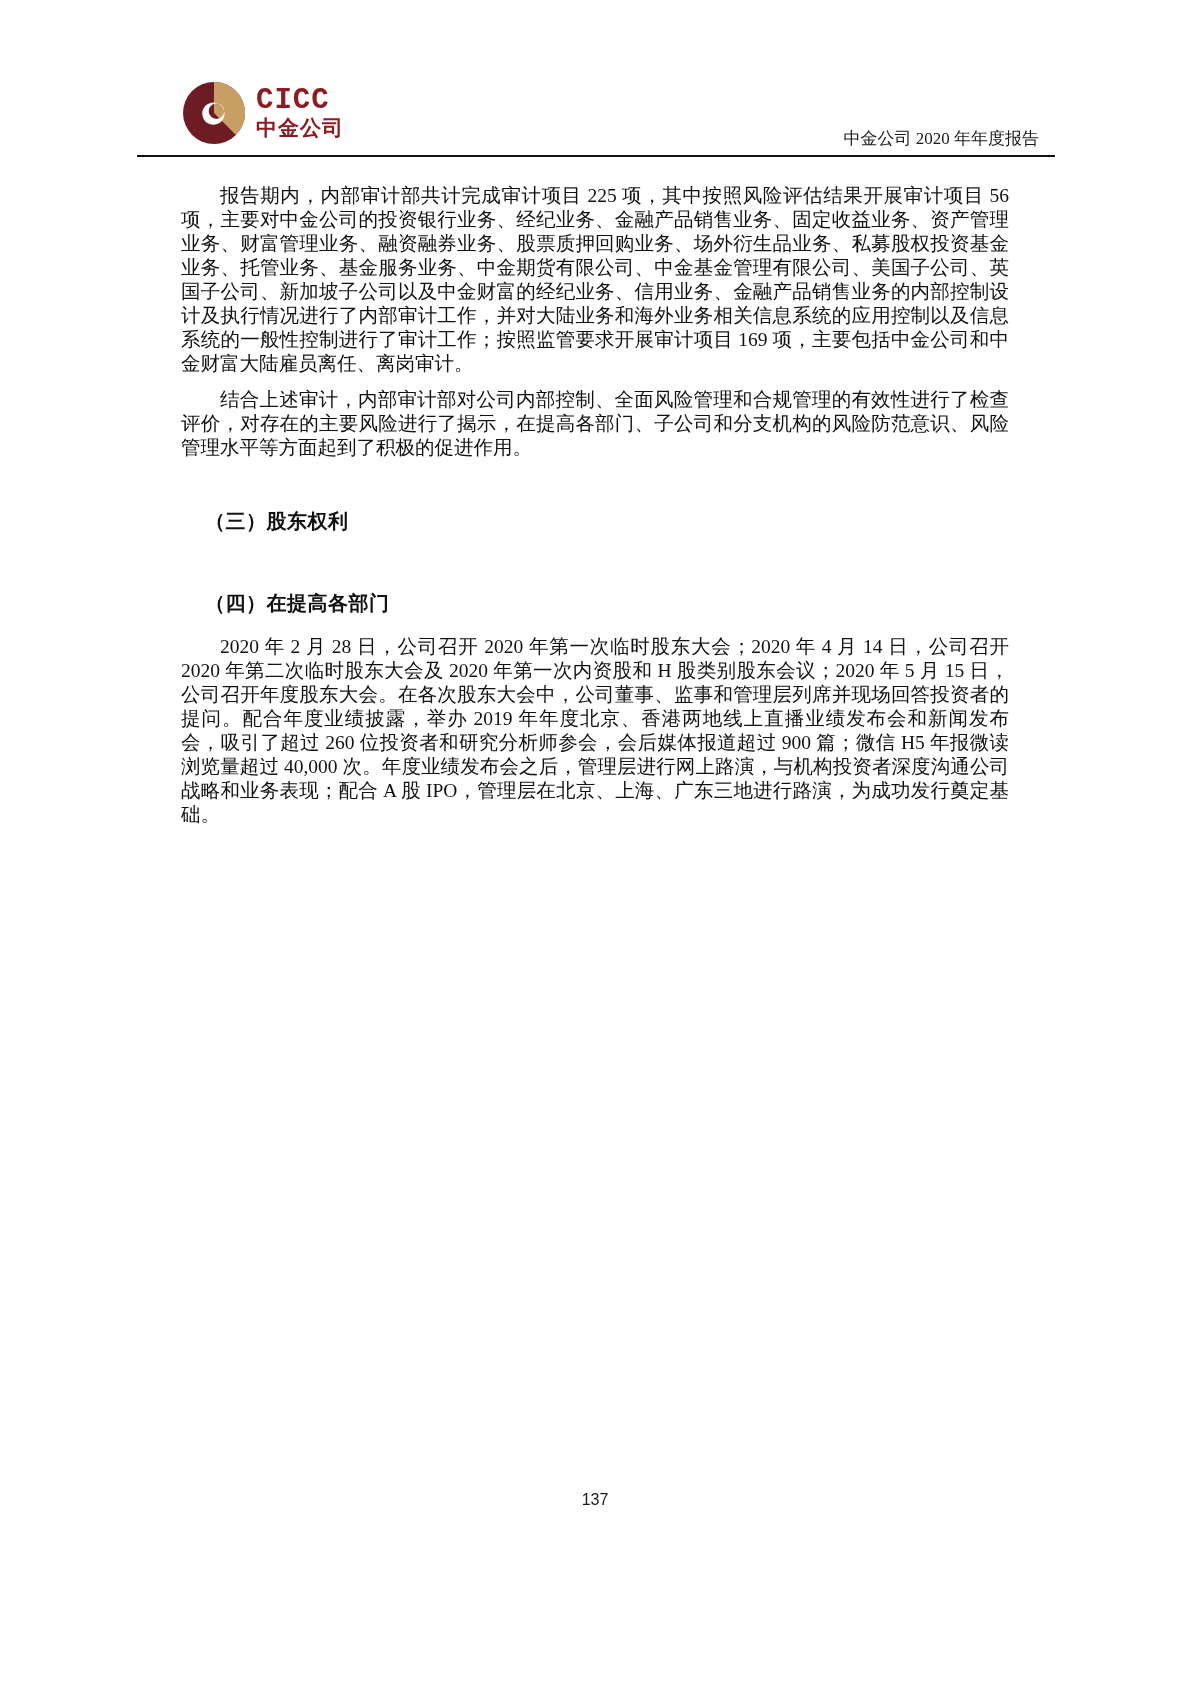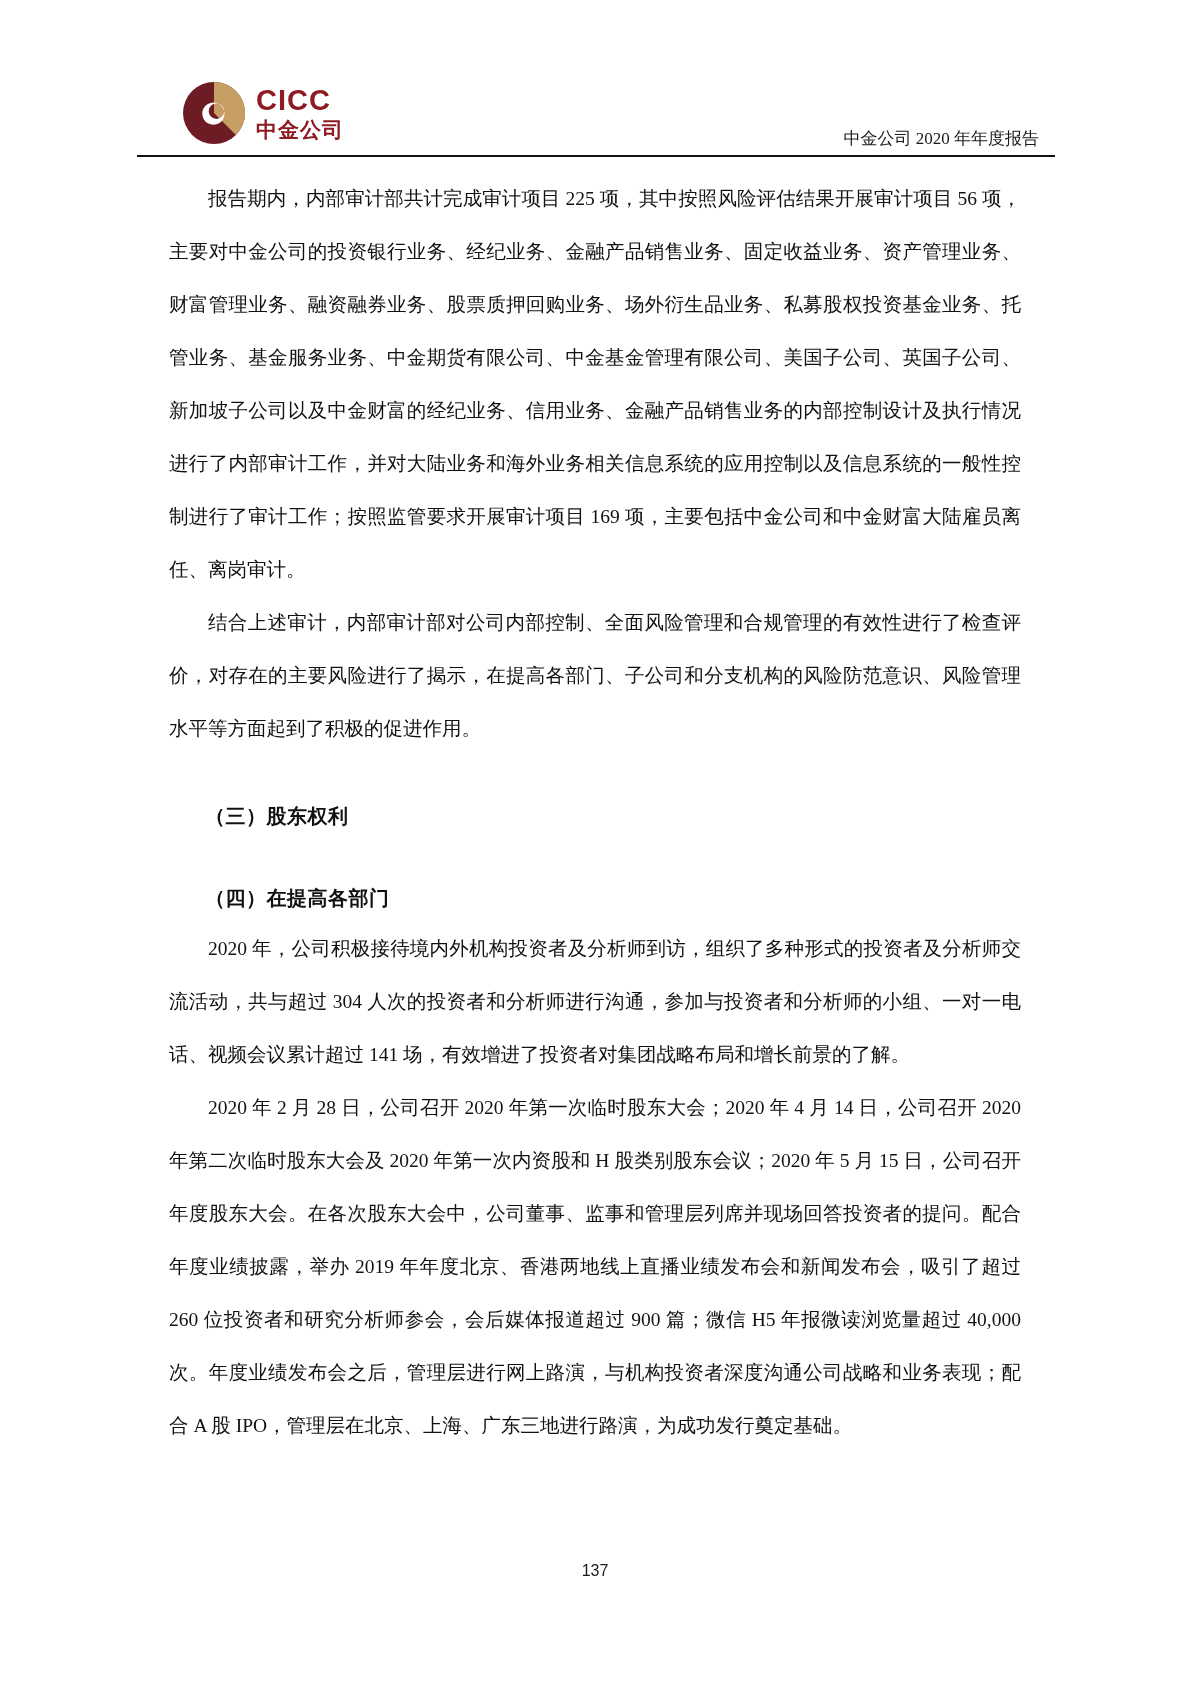--- a/index.html
+++ b/index.html
@@ -32,21 +32,21 @@
     align-items: center;
   }
   .logo-mark {
     width: 62px;
     height: 62px;
     display: block;
   }
   .logo-text {
     margin-left: 11px;
     color: #8d1b21;
-    font-family: Liberation Sans, sans-serif;
+    font-family: Liberation Mono, monospace;
     font-weight: bold;
     line-height: 1;
   }
   .logo-latin {
     font-size: 29px;
     letter-spacing: 1px;
   }
   .logo-cn {
     font-size: 21px;
     margin-top: 4px;
@@ -72,41 +72,41 @@
 
   
   .doc-main {
     position: absolute;
     left: 169px;
     top: 172px;
     width: 852px;
     color: #111111;
   }
   .doc-p {
-    margin: 0;
+    margin: 12px;
     font-size: 19.5px;
-    line-height: 53px;
+    line-height: 24px;
     text-align: justify;
     text-indent: 39px;
   }
   .doc-h {
     margin: 42px 0 4px 0;
     font-family: "Liberation Sans", "DejaVu Sans", sans-serif;
     font-size: 20px;
     font-weight: bold;
     line-height: 39.5px;
     text-indent: 36px;
     letter-spacing: 0.5px;
   }
 
   
   .doc-footer {
     position: absolute;
     left: 169px;
-    top: 1562px;
+    top: 1491px;
     width: 852px;
     text-align: center;
   }
   .page-number {
     font-family: "Liberation Sans", "DejaVu Sans", sans-serif;
     font-size: 16px;
     color: #1a1a1a;
   }
 </style>
 </head>
@@ -129,21 +129,20 @@
     <div class="report-title">中金公司 2020 年年度报告</div>
   </div>
 
   <div class="header-rule"></div>
 
   <div class="doc-main">
     <p class="doc-p">报告期内，内部审计部共计完成审计项目 225 项，其中按照风险评估结果开展审计项目 56 项，主要对中金公司的投资银行业务、经纪业务、金融产品销售业务、固定收益业务、资产管理业务、财富管理业务、融资融券业务、股票质押回购业务、场外衍生品业务、私募股权投资基金业务、托管业务、基金服务业务、中金期货有限公司、中金基金管理有限公司、美国子公司、英国子公司、新加坡子公司以及中金财富的经纪业务、信用业务、金融产品销售业务的内部控制设计及执行情况进行了内部审计工作，并对大陆业务和海外业务相关信息系统的应用控制以及信息系统的一般性控制进行了审计工作；按照监管要求开展审计项目 169 项，主要包括中金公司和中金财富大陆雇员离任、离岗审计。</p>
     <p class="doc-p">结合上述审计，内部审计部对公司内部控制、全面风险管理和合规管理的有效性进行了检查评价，对存在的主要风险进行了揭示，在提高各部门、子公司和分支机构的风险防范意识、风险管理水平等方面起到了积极的促进作用。</p>
     <h3 class="doc-h">（三）股东权利</h3>
     <h3 class="doc-h">（四）在提高各部门</h3>
-    <p class="doc-p">2020 年，公司积极接待境内外机构投资者及分析师到访，组织了多种形式的投资者及分析师交流活动，共与超过 304 人次的投资者和分析师进行沟通，参加与投资者和分析师的小组、一对一电话、视频会议累计超过 141 场，有效增进了投资者对集团战略布局和增长前景的了解。</p>
     <p class="doc-p">2020 年 2 月 28 日，公司召开 2020 年第一次临时股东大会；2020 年 4 月 14 日，公司召开 2020 年第二次临时股东大会及 2020 年第一次内资股和 H 股类别股东会议；2020 年 5 月 15 日，公司召开年度股东大会。在各次股东大会中，公司董事、监事和管理层列席并现场回答投资者的提问。配合年度业绩披露，举办 2019 年年度北京、香港两地线上直播业绩发布会和新闻发布会，吸引了超过 260 位投资者和研究分析师参会，会后媒体报道超过 900 篇；微信 H5 年报微读浏览量超过 40,000 次。年度业绩发布会之后，管理层进行网上路演，与机构投资者深度沟通公司战略和业务表现；配合 A 股 IPO，管理层在北京、上海、广东三地进行路演，为成功发行奠定基础。</p>
   </div>
 
   <div class="doc-footer">
     <span class="page-number">137</span>
   </div>
 
 </div>
 
 </body></html>

